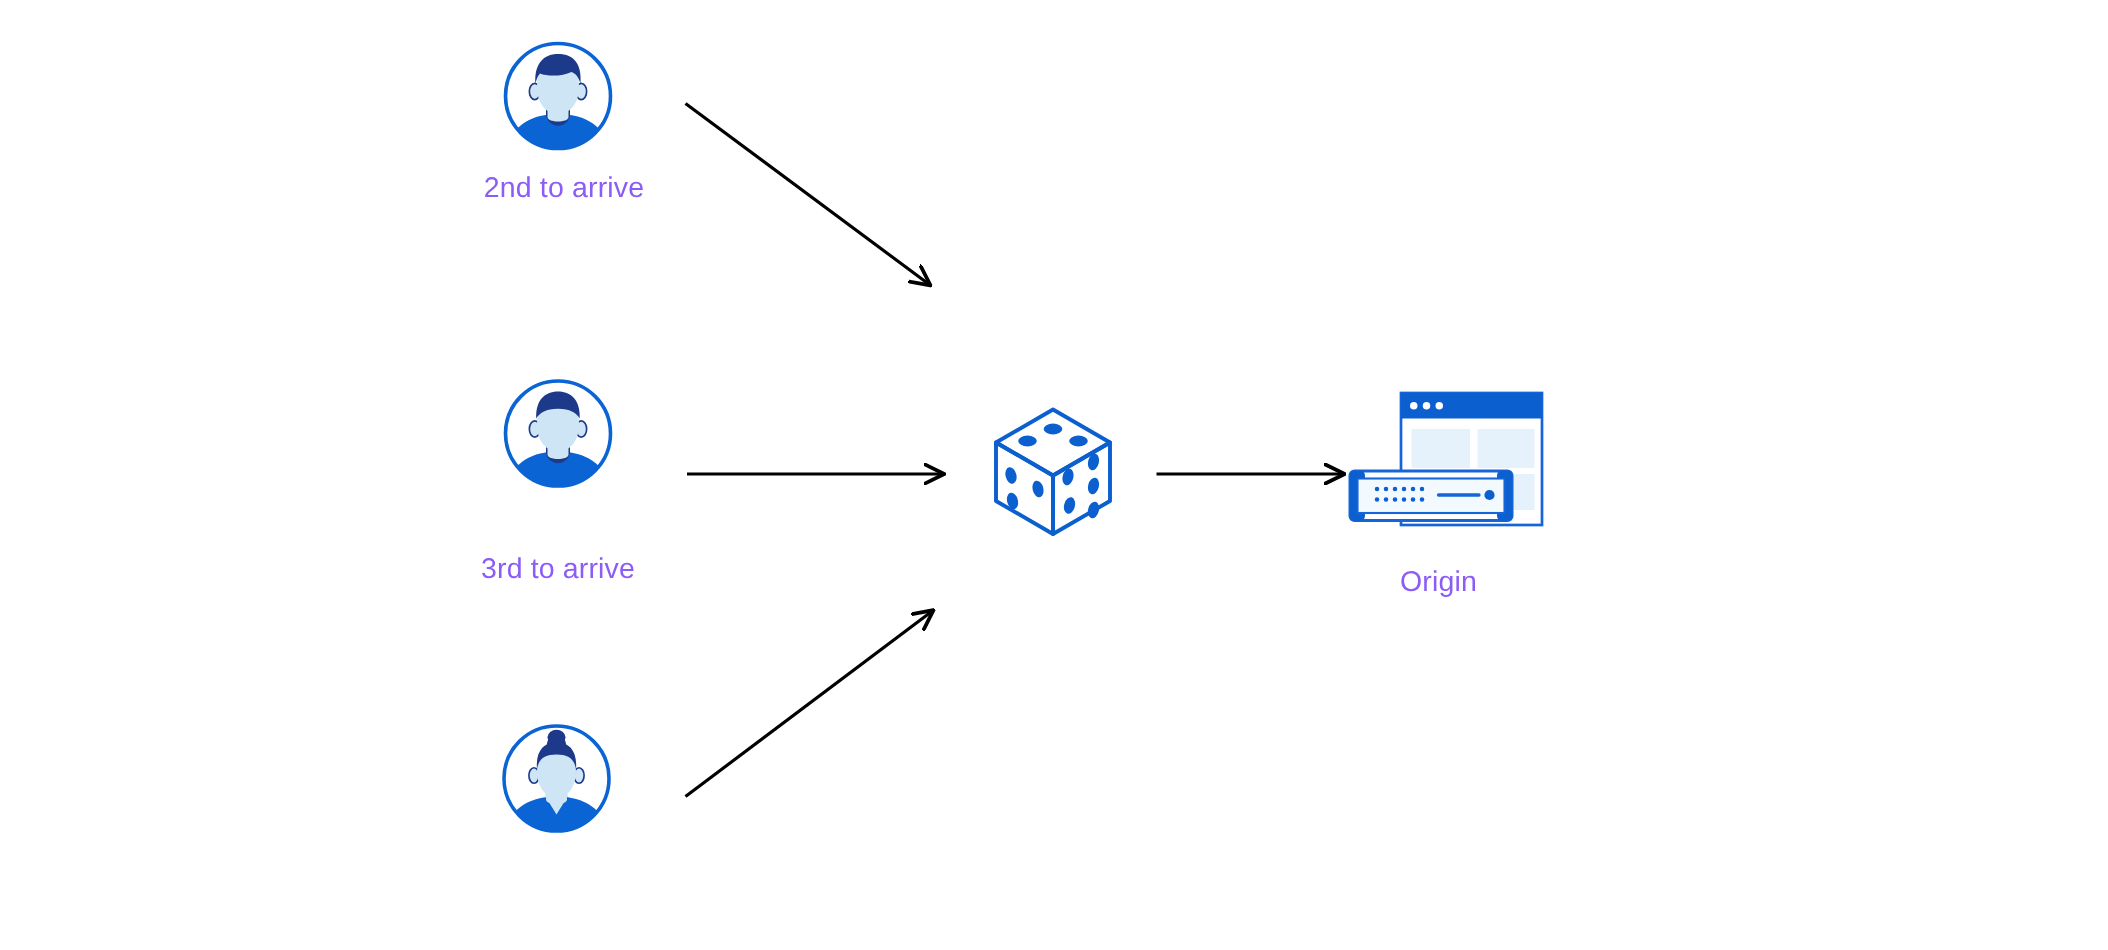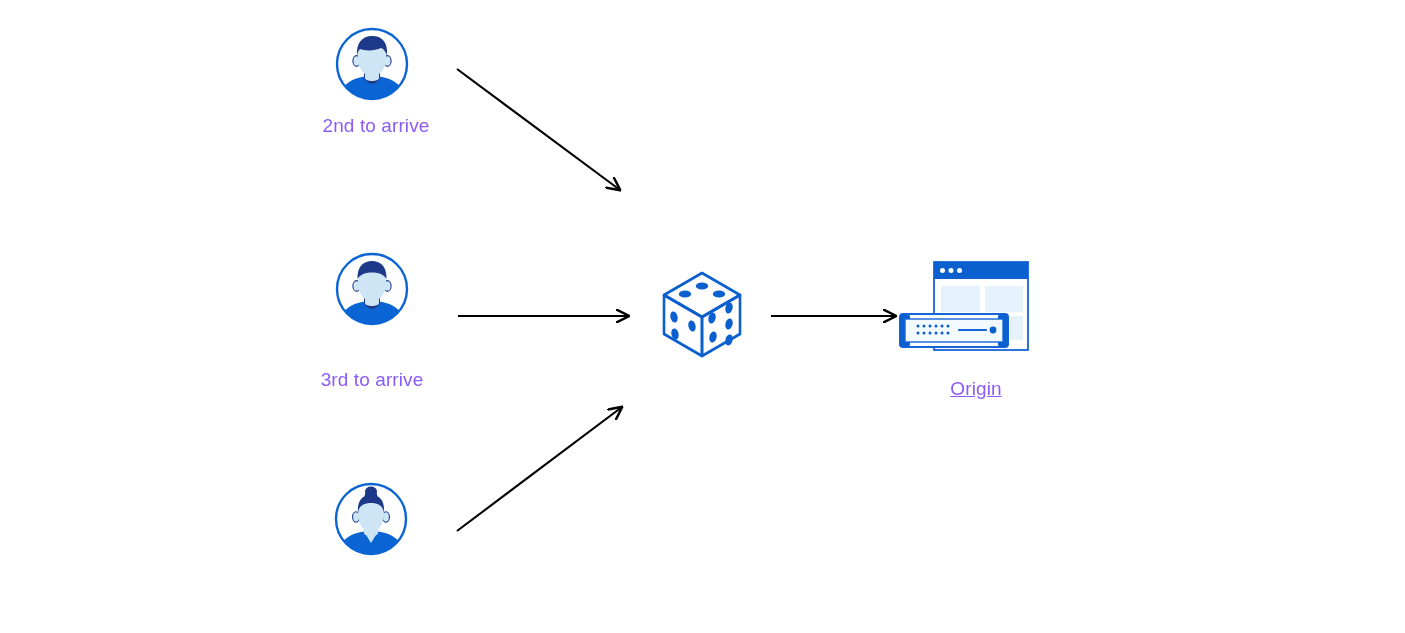--- a/index.html
+++ b/index.html
@@ -40,21 +40,21 @@
 
   
   #actor-2nd   { left: 334px; top: 26px;  }
   #lbl-2nd     { left: 246px; top: 115px; }
   #actor-3rd   { left: 334px; top: 251px; }
   #lbl-3rd     { left: 242px; top: 341px; margin-top: 28px; }
   #actor-1st   { left: 333px; top: 481px; }
   #lbl-1st     { left: 240px; top: 570px; }
   #dice-node   { left: 658px; top: 268px; }
   #origin-node { left: 896px; top: 258px; }
-  #lbl-origin  { left: 846px; top: 378px; text-decoration: underline; }
+  #lbl-origin  { left: 829px; top: 378px; }
 
   .arrows { position: absolute; left: 0; top: 0; }
 </style>
 </head>
 <body>
 
 <div id="canvas">
 
   <svg class="arrows" width="1405" height="633">
     <defs>

